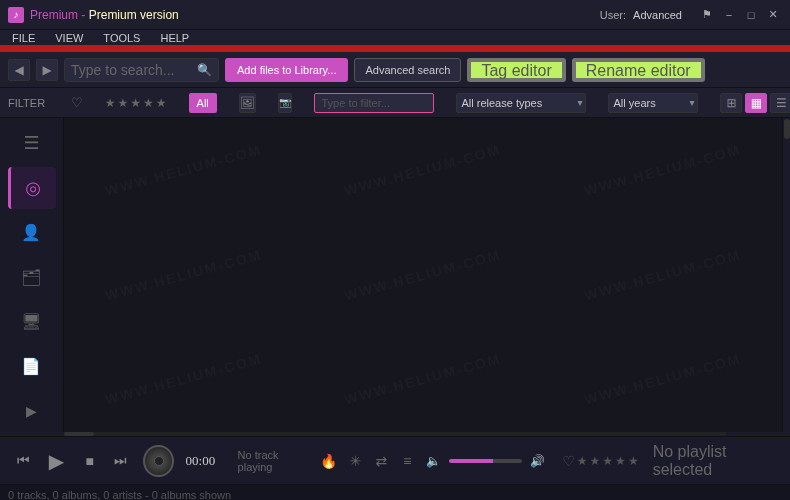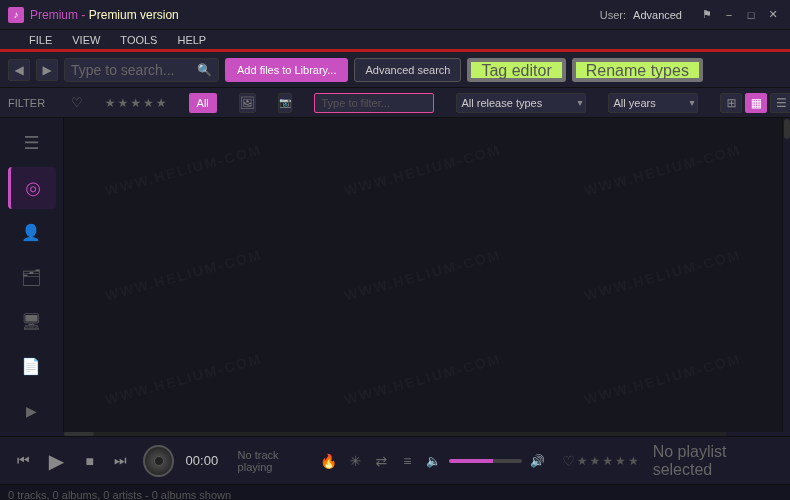--- a/index.html
+++ b/index.html
@@ -63,23 +63,23 @@
       cursor: pointer;
       border-radius: 2px;
     }
 
     
     #menu-bar {
       background: #1e1e2e;
       height: 22px;
       display: flex;
       align-items: center;
-      padding: 0 25px;
+      padding: 0 8px;
       gap: 12px;
-      border-bottom: 3px solid #b91c1c;
+      border-bottom: 7px solid #b91c1c;
     }
     #menu-bar .menu-item {
       font-size: 11px;
       color: #ccc;
       cursor: pointer;
       padding: 2px 4px;
     }
 
     
     #toolbar {
@@ -381,21 +381,21 @@
       content: '';
       width: 8px;
       height: 8px;
       background: #222;
       border-radius: 50%;
       border: 1px solid #555;
     }
     .time-display {
       font-size: 13px;
       color: #ccc;
-      font-family: Liberation Sans, sans-serif;
+      font-family: Liberation Serif, serif;
       min-width: 40px;
     }
     .no-track-text {
       font-size: 11px;
       color: #666;
       margin-left: 4px;
     }
     .player-right {
       margin-left: auto;
       display: flex;
@@ -503,21 +503,21 @@
 <div id="toolbar">
   <div class="nav-btn">◀</div>
   <div class="nav-btn">▶</div>
   <div class="search-box">
     <input type="text" placeholder="Type to search..." style="">
     <span style="color:#888;font-size:12px;">🔍</span>
   </div>
   <button class="btn-primary">Add files to Library...</button>
   <button class="btn-secondary">Advanced search</button>
   <button class="btn-disabled">Tag editor</button>
-  <button class="btn-disabled">Rename types</button>
+  <button class="btn-disabled">Rename editor</button>
 </div>
 
 <div id="filter-bar">
   <span class="filter-label">FILTER</span>
   <div class="filter-icon-btn">♡</div>
   <div class="star-row">
     <span class="star">★</span>
     <span class="star">★</span>
     <span class="star">★</span>
     <span class="star">★</span>

